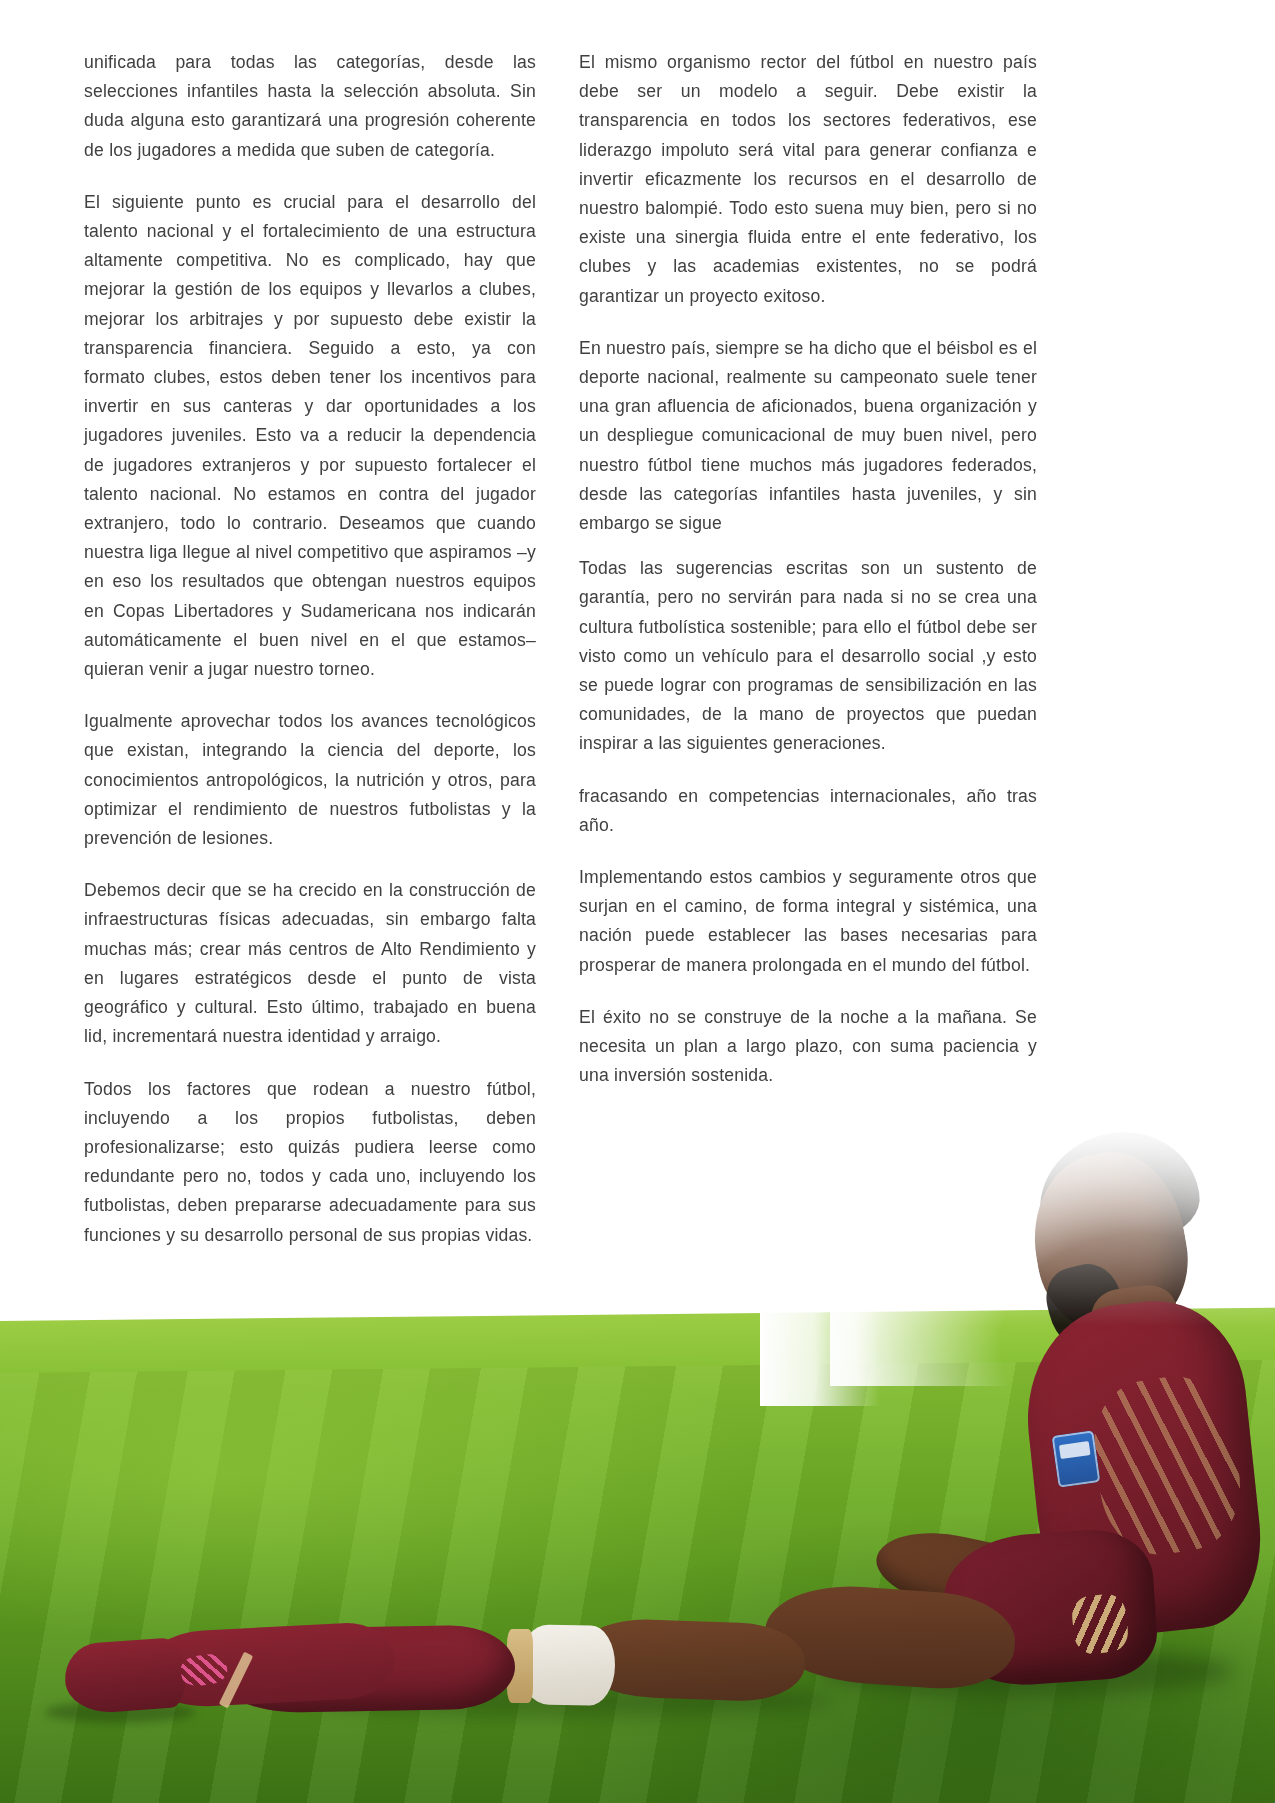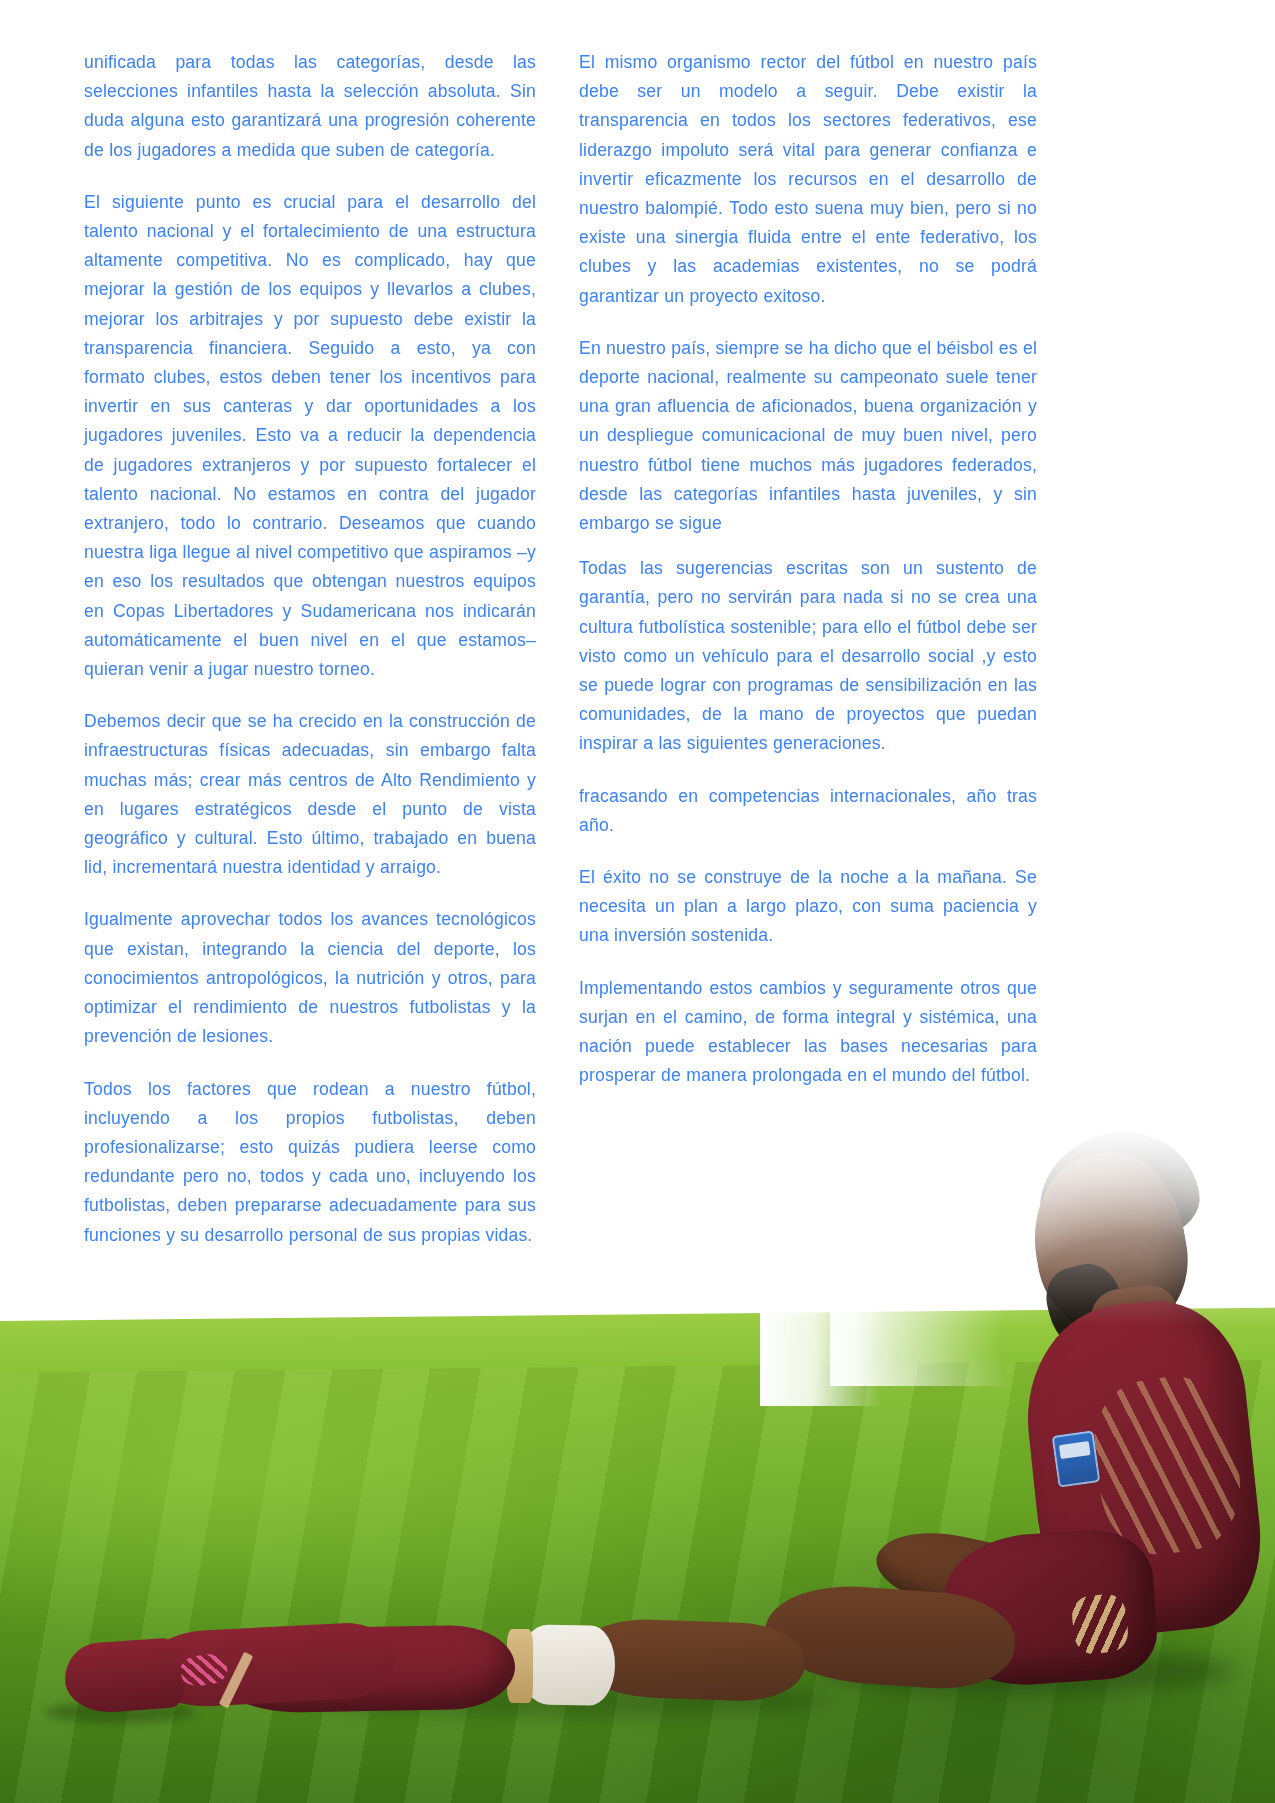--- a/index.html
+++ b/index.html
@@ -40,21 +40,21 @@
   .col {
     width: 452px;
     flex: 0 0 452px;
   }
 
   .col.right { width: 458px; flex: 0 0 458px; }
 
   p.para {
     font-size: 17.6px;
     line-height: 29.2px;
-    color: #3b82f6;
+    color: #404040;
     text-align: justify;
     text-justify: inter-word;
     margin: 0 0 23px 0;
     letter-spacing: 0.01em;
     word-spacing: 0.01em;
     -webkit-font-smoothing: antialiased;
   }
 
   p.para:last-child { margin-bottom: 0; }
 
@@ -472,29 +472,29 @@
     <div class="figure-top-fade"></div>
     <div class="figure-right-fade"></div>
     <div class="photo-fade"></div>
   </div>
 
   <div class="columns">
 
     <div class="col left">
       <p class="para">unificada para todas las categorías, desde las selecciones infantiles hasta la selección absoluta. Sin duda alguna esto garantizará una progresión coherente de los jugadores a medida que suben de categoría.</p>
       <p class="para">El siguiente punto es crucial para el desarrollo del talento nacional y el fortalecimiento de una estructura altamente competitiva. No es complicado, hay que mejorar la gestión de los equipos y llevarlos a clubes, mejorar los arbitrajes y por supuesto debe existir la transparencia financiera. Seguido a esto, ya con formato clubes, estos deben tener los incentivos para invertir en sus canteras y dar oportunidades a los jugadores juveniles. Esto va a reducir la dependencia de jugadores extranjeros y por supuesto fortalecer el talento nacional. No estamos en contra del jugador extranjero, todo lo contrario. Deseamos que cuando nuestra liga llegue al nivel competitivo que aspiramos –y en eso los resultados que obtengan nuestros equipos en Copas Libertadores y Sudamericana nos indicarán automáticamente el buen nivel en el que estamos– quieran venir a jugar nuestro torneo.</p>
+      <p class="para">Igualmente aprovechar todos los avances tecnológicos que existan, integrando la ciencia del deporte, los conocimientos antropológicos, la nutrición y otros, para optimizar el rendimiento de nuestros futbolistas y la prevención de lesiones.</p>
       <p class="para">Debemos decir que se ha crecido en la construcción de infraestructuras físicas adecuadas, sin embargo falta muchas más; crear más centros de Alto Rendimiento y en lugares estratégicos desde el punto de vista geográfico y cultural. Esto último, trabajado en buena lid, incrementará nuestra identidad y arraigo.</p>
-      <p class="para">Igualmente aprovechar todos los avances tecnológicos que existan, integrando la ciencia del deporte, los conocimientos antropológicos, la nutrición y otros, para optimizar el rendimiento de nuestros futbolistas y la prevención de lesiones.</p>
       <p class="para">Todos los factores que rodean a nuestro fútbol, incluyendo a los propios futbolistas, deben profesionalizarse; esto quizás pudiera leerse como redundante pero no, todos y cada uno, incluyendo los futbolistas, deben prepararse adecuadamente para sus funciones y su desarrollo personal de sus propias vidas.</p>
     </div>
 
     <div class="col right">
       <p class="para">El mismo organismo rector del fútbol en nuestro país debe ser un modelo a seguir. Debe existir la transparencia en todos los sectores federativos, ese liderazgo impoluto será vital para generar confianza e invertir eficazmente los recursos en el desarrollo de nuestro balompié. Todo esto suena muy bien, pero si no existe una sinergia fluida entre el ente federativo, los clubes y las academias existentes, no se podrá garantizar un proyecto exitoso.</p>
       <p class="para" style="margin-bottom:16px;">En nuestro país, siempre se ha dicho que el béisbol es el deporte nacional, realmente su campeonato suele tener una gran afluencia de aficionados, buena organización y un despliegue comunicacional de muy buen nivel, pero nuestro fútbol tiene muchos más jugadores federados, desde las categorías infantiles hasta juveniles, y sin embargo se sigue</p>
       <p class="para">Todas las sugerencias escritas son un sustento de garantía, pero no servirán para nada si no se crea una cultura futbolística sostenible; para ello el fútbol debe ser visto como un vehículo para el desarrollo social ,y esto se puede lograr con programas de sensibilización en las comunidades, de la mano de proyectos que puedan inspirar a las siguientes generaciones.</p>
       <p class="para">fracasando en competencias internacionales, año tras año.</p>
+      <p class="para">Implementando estos cambios y seguramente otros que surjan en el camino, de forma integral y sistémica, una nación puede establecer las bases necesarias para prosperar de manera prolongada en el mundo del fútbol.</p>
       <p class="para">El éxito no se construye de la noche a la mañana. Se necesita un plan a largo plazo, con suma paciencia y una inversión sostenida.</p>
-      <p class="para">Implementando estos cambios y seguramente otros que surjan en el camino, de forma integral y sistémica, una nación puede establecer las bases necesarias para prosperar de manera prolongada en el mundo del fútbol.</p>
     </div>
 
   </div>
 
 </div>
 
 </body></html>

